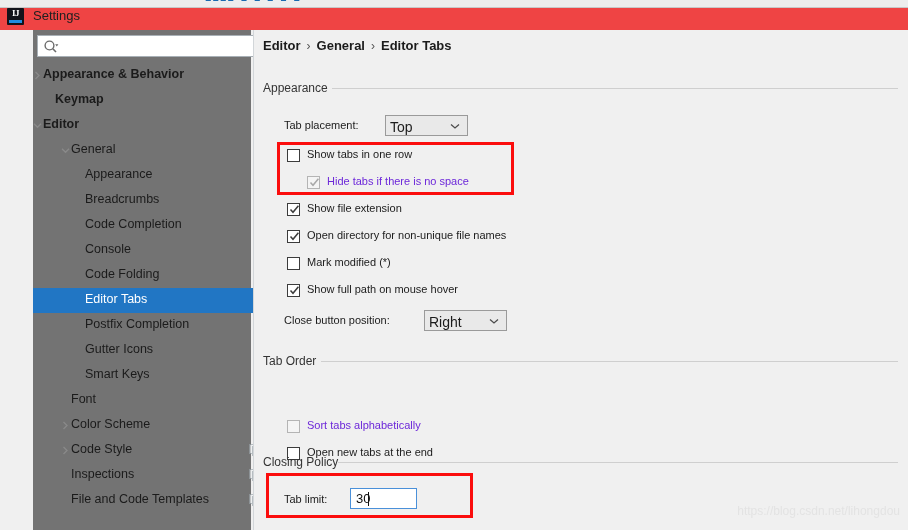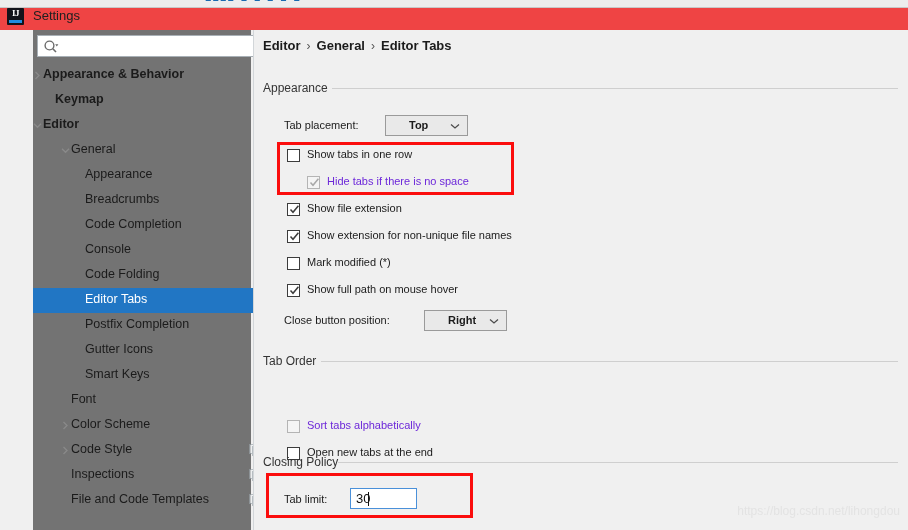--- a/index.html
+++ b/index.html
@@ -195,24 +195,23 @@
   .cb .tick svg { display: block; }
 
   
   .combo {
     position: absolute;
     height: 21px;
     background: #e9e9e9;
     border: 1px solid #9a9a9a;
   }
   .combo .combo-val {
-    position: absolute; left: 23px; top: 3px;
-    font-size: 11px; color: #1b1b1b;
-    white-space: nowrap;
-    font-weight: bold;
+    position: absolute; left: 4px; top: 3px;
+    font-size: 14px; color: #1b1b1b;
+    white-space: nowrap;
   }
   .combo .chev {
     position: absolute; right: 7px; top: 7px;
     width: 10px; height: 7px;
   }
   .combo .chev svg { display: block; }
 
   
   .textfield {
     position: absolute;
@@ -432,21 +431,21 @@
     </div>
     <div class="ctl-label" style="left:53px; top:172px;">Show file extension</div>
 
     <div class="cb" style="left:33px; top:200px;">
       <span class="tick">
         <svg width="11" height="11" viewBox="0 0 11 11">
           <path d="M1.5 5.5 L4 8.3 L9.4 1.8" fill="none" stroke="#3c3c3c" stroke-width="1.5"></path>
         </svg>
       </span>
     </div>
-    <div class="ctl-label" style="left:53px; top:199px;">Show extension for non-unique file names</div>
+    <div class="ctl-label" style="left:53px; top:199px;">Open directory for non-unique file names</div>
 
     <div class="cb" style="left:33px; top:227px;"></div>
     <div class="ctl-label" style="left:53px; top:226px;">Mark modified (*)</div>
 
     <div class="cb" style="left:33px; top:254px;">
       <span class="tick">
         <svg width="11" height="11" viewBox="0 0 11 11">
           <path d="M1.5 5.5 L4 8.3 L9.4 1.8" fill="none" stroke="#3c3c3c" stroke-width="1.5"></path>
         </svg>
       </span>

